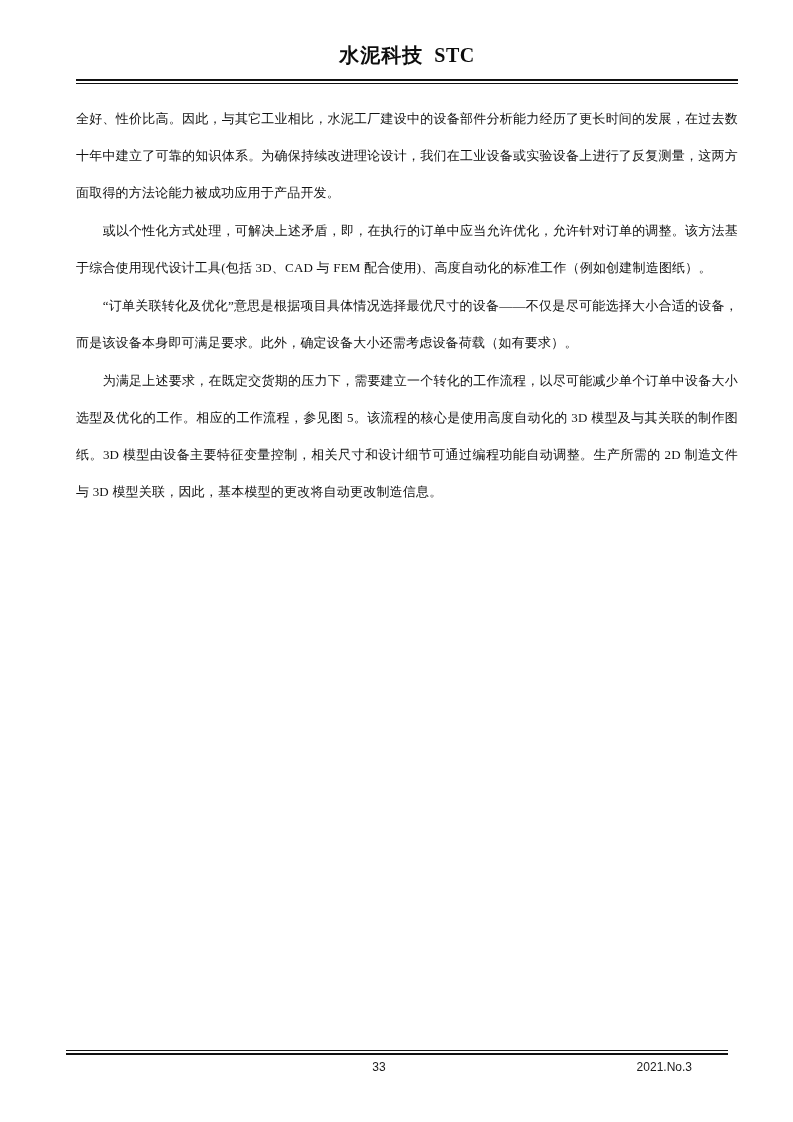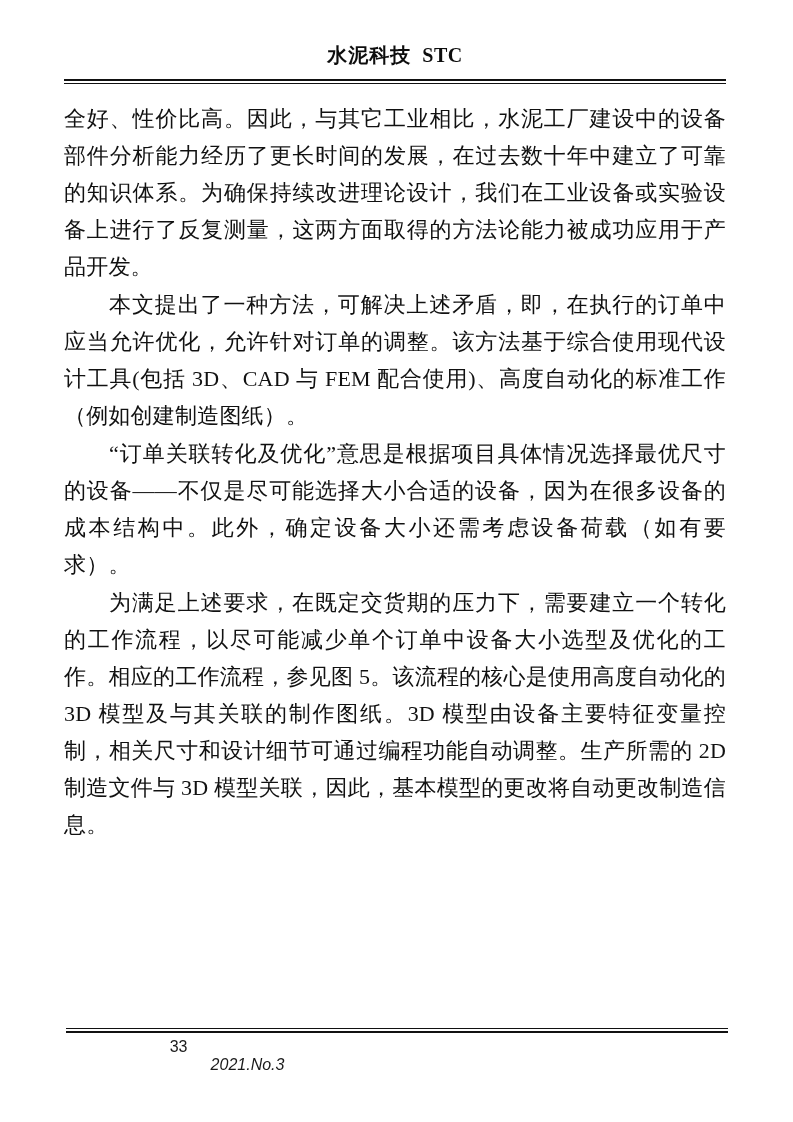--- a/index.html
+++ b/index.html
@@ -13,21 +13,21 @@
     background: #ffffff;
     position: relative;
     box-sizing: border-box;
     margin: 0 auto;
     overflow: hidden;
     font-family: "Liberation Serif", serif;
     color: #111111;
   }
   .page-inner {
     position: absolute;
-    left: 64px;
+    left: 76px;
     top: 42px;
     width: 662px;
   }
   
   .header {
     text-align: center;
     font-family: "DejaVu Serif", serif;
     font-weight: bold;
     font-size: 20px;
     letter-spacing: 1px;
@@ -45,21 +45,21 @@
     margin-bottom: 2px;
   }
   .rule-top2 {
     border-top: 1px solid #111;
     height: 0;
     margin-bottom: 16px;
   }
   
   .body-text p {
     margin: 0 0 1px 0;
-    font-size: 22px;
+    font-size: 13px;
     line-height: 37px;
     text-align: justify;
     text-justify: inter-ideograph;
     letter-spacing: 0.2px;
   }
   .body-text p.indent {
     text-indent: 2.05em;
   }
   .section-heading {
     font-family: "DejaVu Sans", sans-serif;
@@ -86,49 +86,48 @@
     margin-bottom: 2px;
   }
   .footer .rule-b {
     border-top: 2px solid #111;
     height: 0;
   }
   .footer-row {
     display: flex;
     align-items: baseline;
     margin-top: 5px;
-    font-size: 16px;
+    font-size: 12px;
     font-family: "Liberation Sans", sans-serif;
     color: #1a1a1a;
-    flex-direction: column;
   }
   .footer-left { width: 33%; }
   .footer-center { width: 34%; text-align: center; }
-  .footer-right { width: 33%; text-align: right; padding-right: 36px; font-style: italic; }
+  .footer-right { width: 33%; text-align: right; padding-right: 36px; }
   .nowrap { white-space: nowrap; }
 </style>
 </head>
 <body>
 
 <div class="page">
 
   <div class="page-inner">
 
     <div class="header">
       <span>水泥科技</span><span class="stc">&nbsp;&nbsp;</span><span class="stc">STC</span>
     </div>
     <div class="rule-top"></div>
     <div class="rule-top2"></div>
 
     <div class="body-text">
       <p>全好、性价比高。因此，与其它工业相比，水泥工厂建设中的设备部件分析能力经历了更长时间的发展，在过去数十年中建立了可靠的知识体系。为确保持续改进理论设计，我们在工业设备或实验设备上进行了反复测量，这两方面取得的方法论能力被成功应用于产品开发。</p>
-      <p class="indent">本文提出了一种方法，可解决上述矛盾，即，在执行的订单中应当允许优化，允许针对订单的调整。该方法基于综合使用现代设计工具(包括 3D、CAD 与 FEM 配合使用)、高度自动化的标准工作（例如创建制造图纸）。</p>
+      <p class="indent">或以个性化方式处理，可解决上述矛盾，即，在执行的订单中应当允许优化，允许针对订单的调整。该方法基于综合使用现代设计工具(包括 3D、CAD 与 FEM 配合使用)、高度自动化的标准工作（例如创建制造图纸）。</p>
 
 
-      <p class="indent">“订单关联转化及优化”意思是根据项目具体情况选择最优尺寸的设备——不仅是尽可能选择大小合适的设备，因为在很多设备的成本结构中。此外，确定设备大小还需考虑设备荷载（如有要求）。</p>
+      <p class="indent">“订单关联转化及优化”意思是根据项目具体情况选择最优尺寸的设备——不仅是尽可能选择大小合适的设备，而是该设备本身即可满足要求。此外，确定设备大小还需考虑设备荷载（如有要求）。</p>
       <p class="indent">为满足上述要求，在既定交货期的压力下，需要建立一个转化的工作流程，以尽可能减少单个订单中设备大小选型及优化的工作。相应的工作流程，参见图 5。该流程的核心是使用高度自动化的 3D 模型及与其关联的制作图纸。3D 模型由设备主要特征变量控制，相关尺寸和设计细节可通过编程功能自动调整。生产所需的 2D 制造文件与 3D 模型关联，因此，基本模型的更改将自动更改制造信息。</p>
     </div>
 
   </div>
 
   <div class="footer">
     <div class="rule-a"></div>
     <div class="rule-b"></div>
     <div class="footer-row">
       <div class="footer-left"></div>

